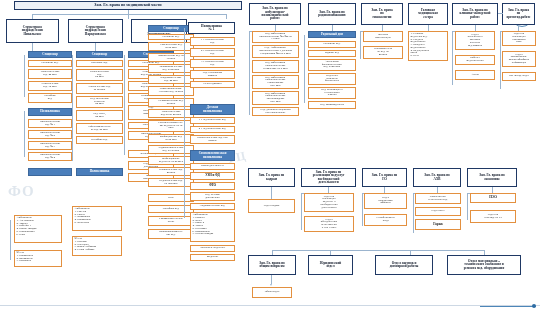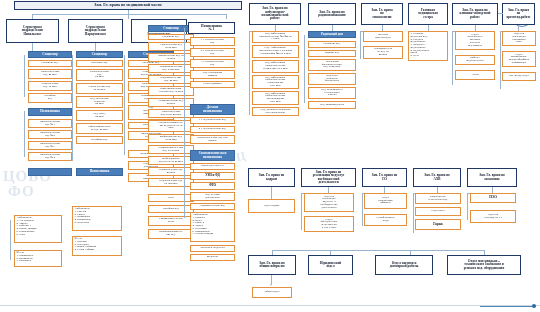--- a/index.html
+++ b/index.html
@@ -65,21 +65,20 @@
   #slider .track{position:absolute;left:0;top:2px;height:1.1px;width:100%;
       background:#4D86B8;}
   #slider .knob{position:absolute;right:0;top:0.3px;width:4.4px;height:4.4px;
       border-radius:50%;background:#2E6DA4;}
 </style>
 </head>
 <body>
 
 <div id="canvas">
 
-  <div class="wm" id="wm1">ЦОВО</div>
   <div class="wm" id="wm2">ФО</div>
   <div class="wm" id="wm3">РЦ</div>
 
   <div id="pageno">7</div>
 
   <div class="bx banner" style="left:14px;top:1px;width:228px;height:9px;">Зам. Гл. врача по медицинской части</div>
 
   <div class="ln lnv" style="left:128px;top:10px;height:4px;"></div>
   <div class="ln lnh" style="left:32px;top:14px;width:194px;"></div>
   <div class="ln lnv" style="left:32px;top:14px;height:5px;"></div>

